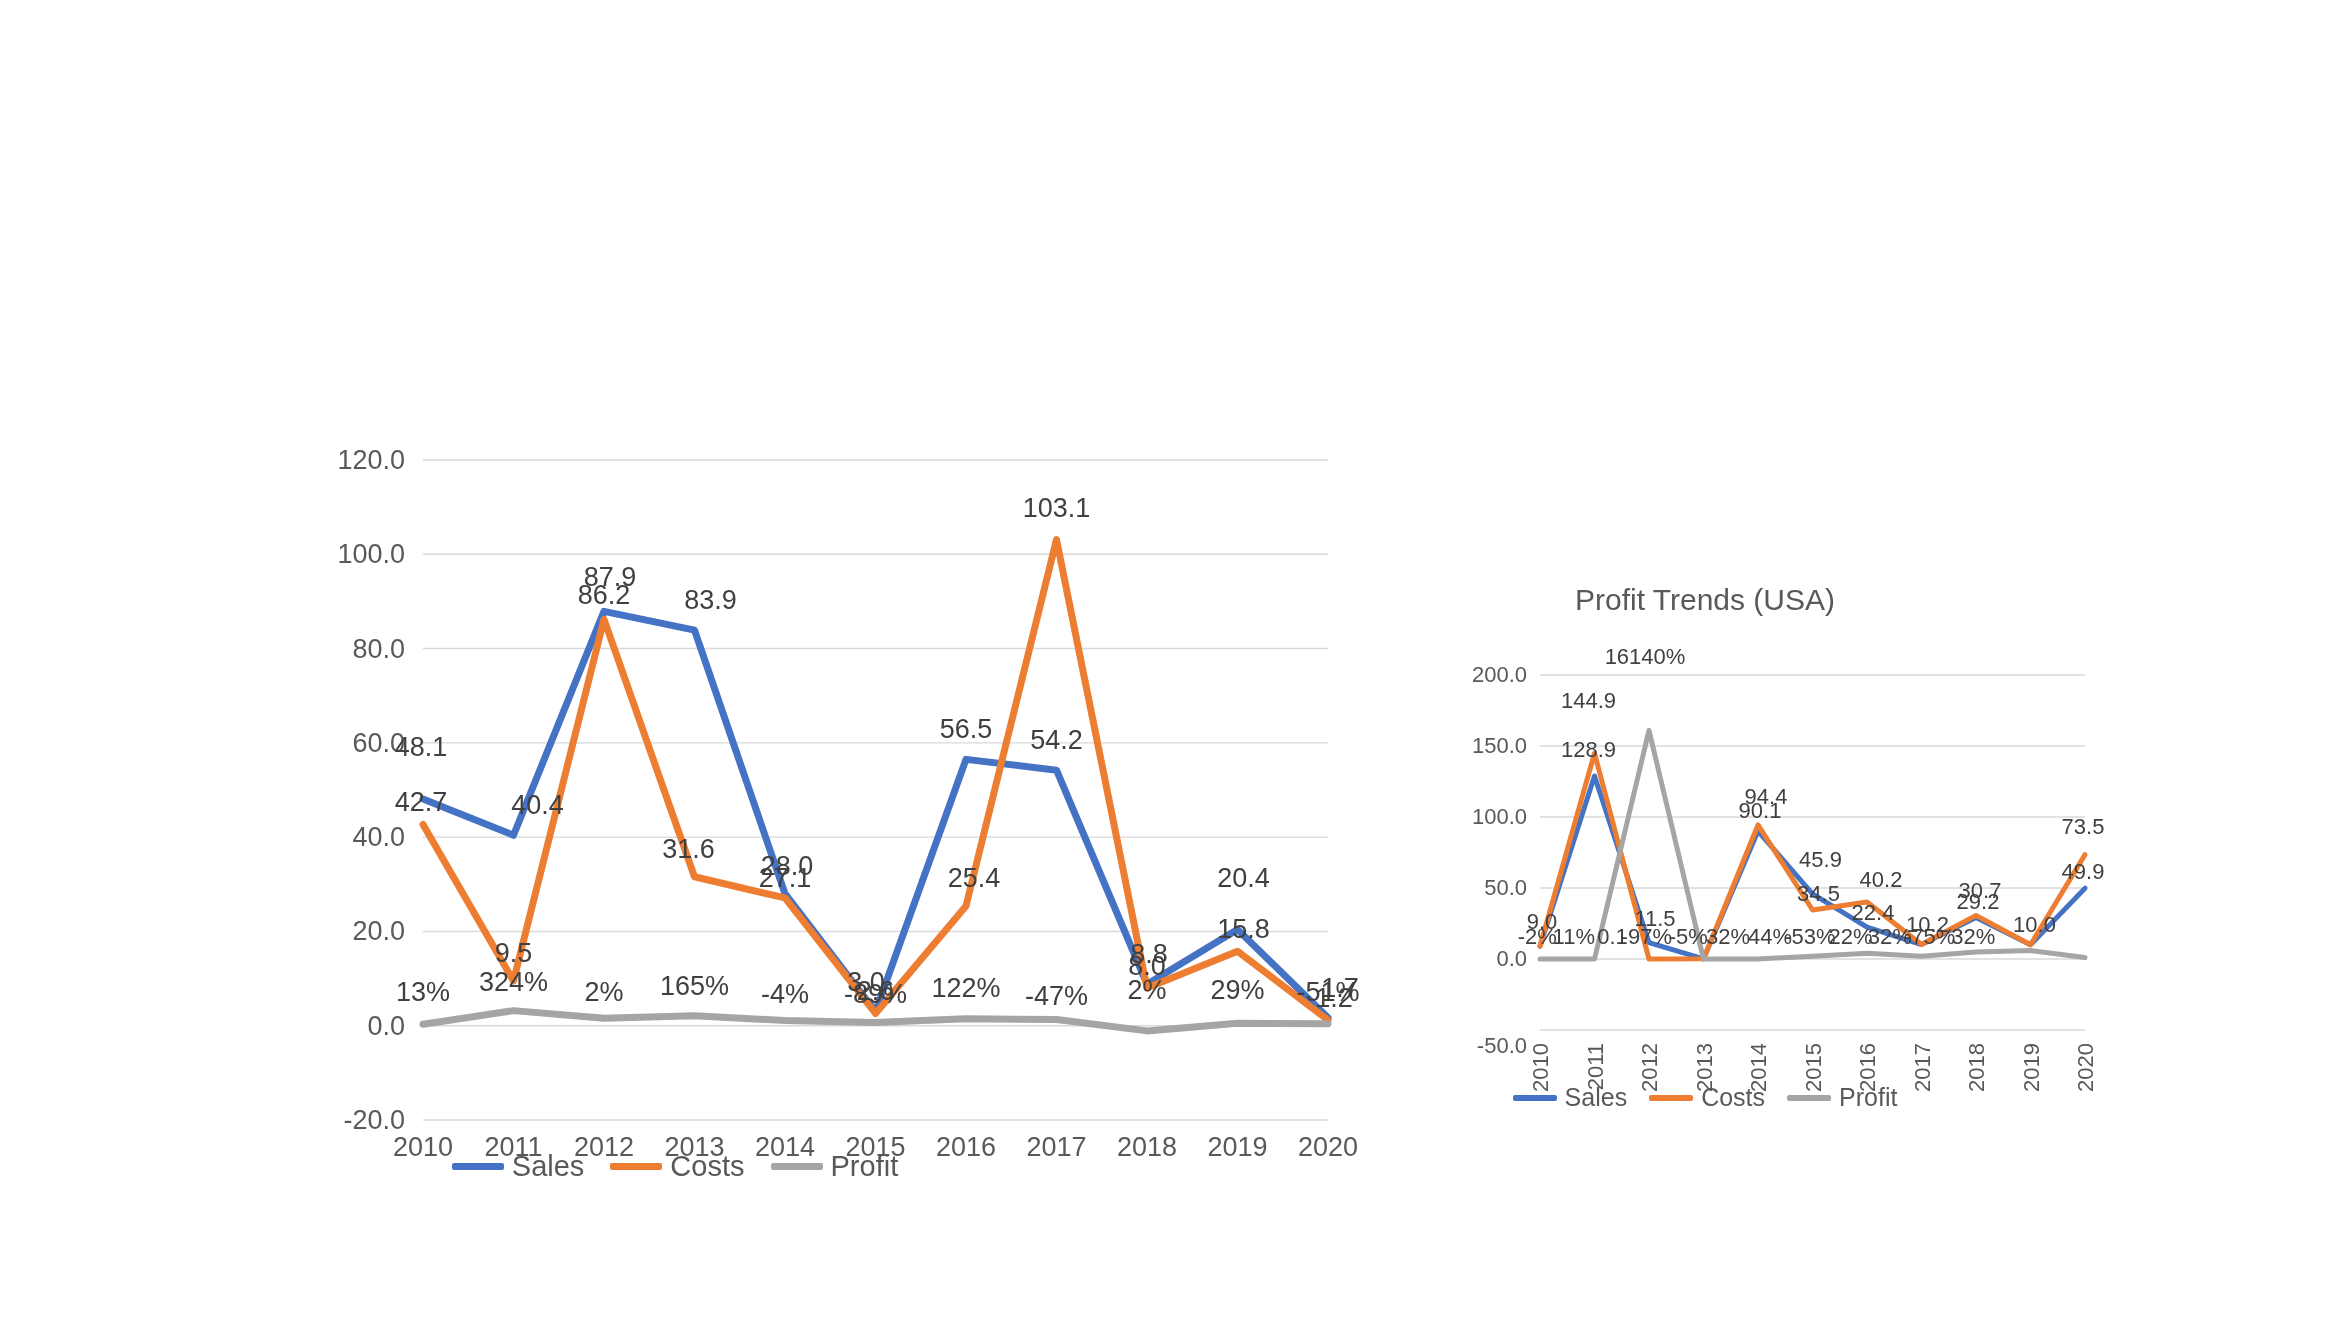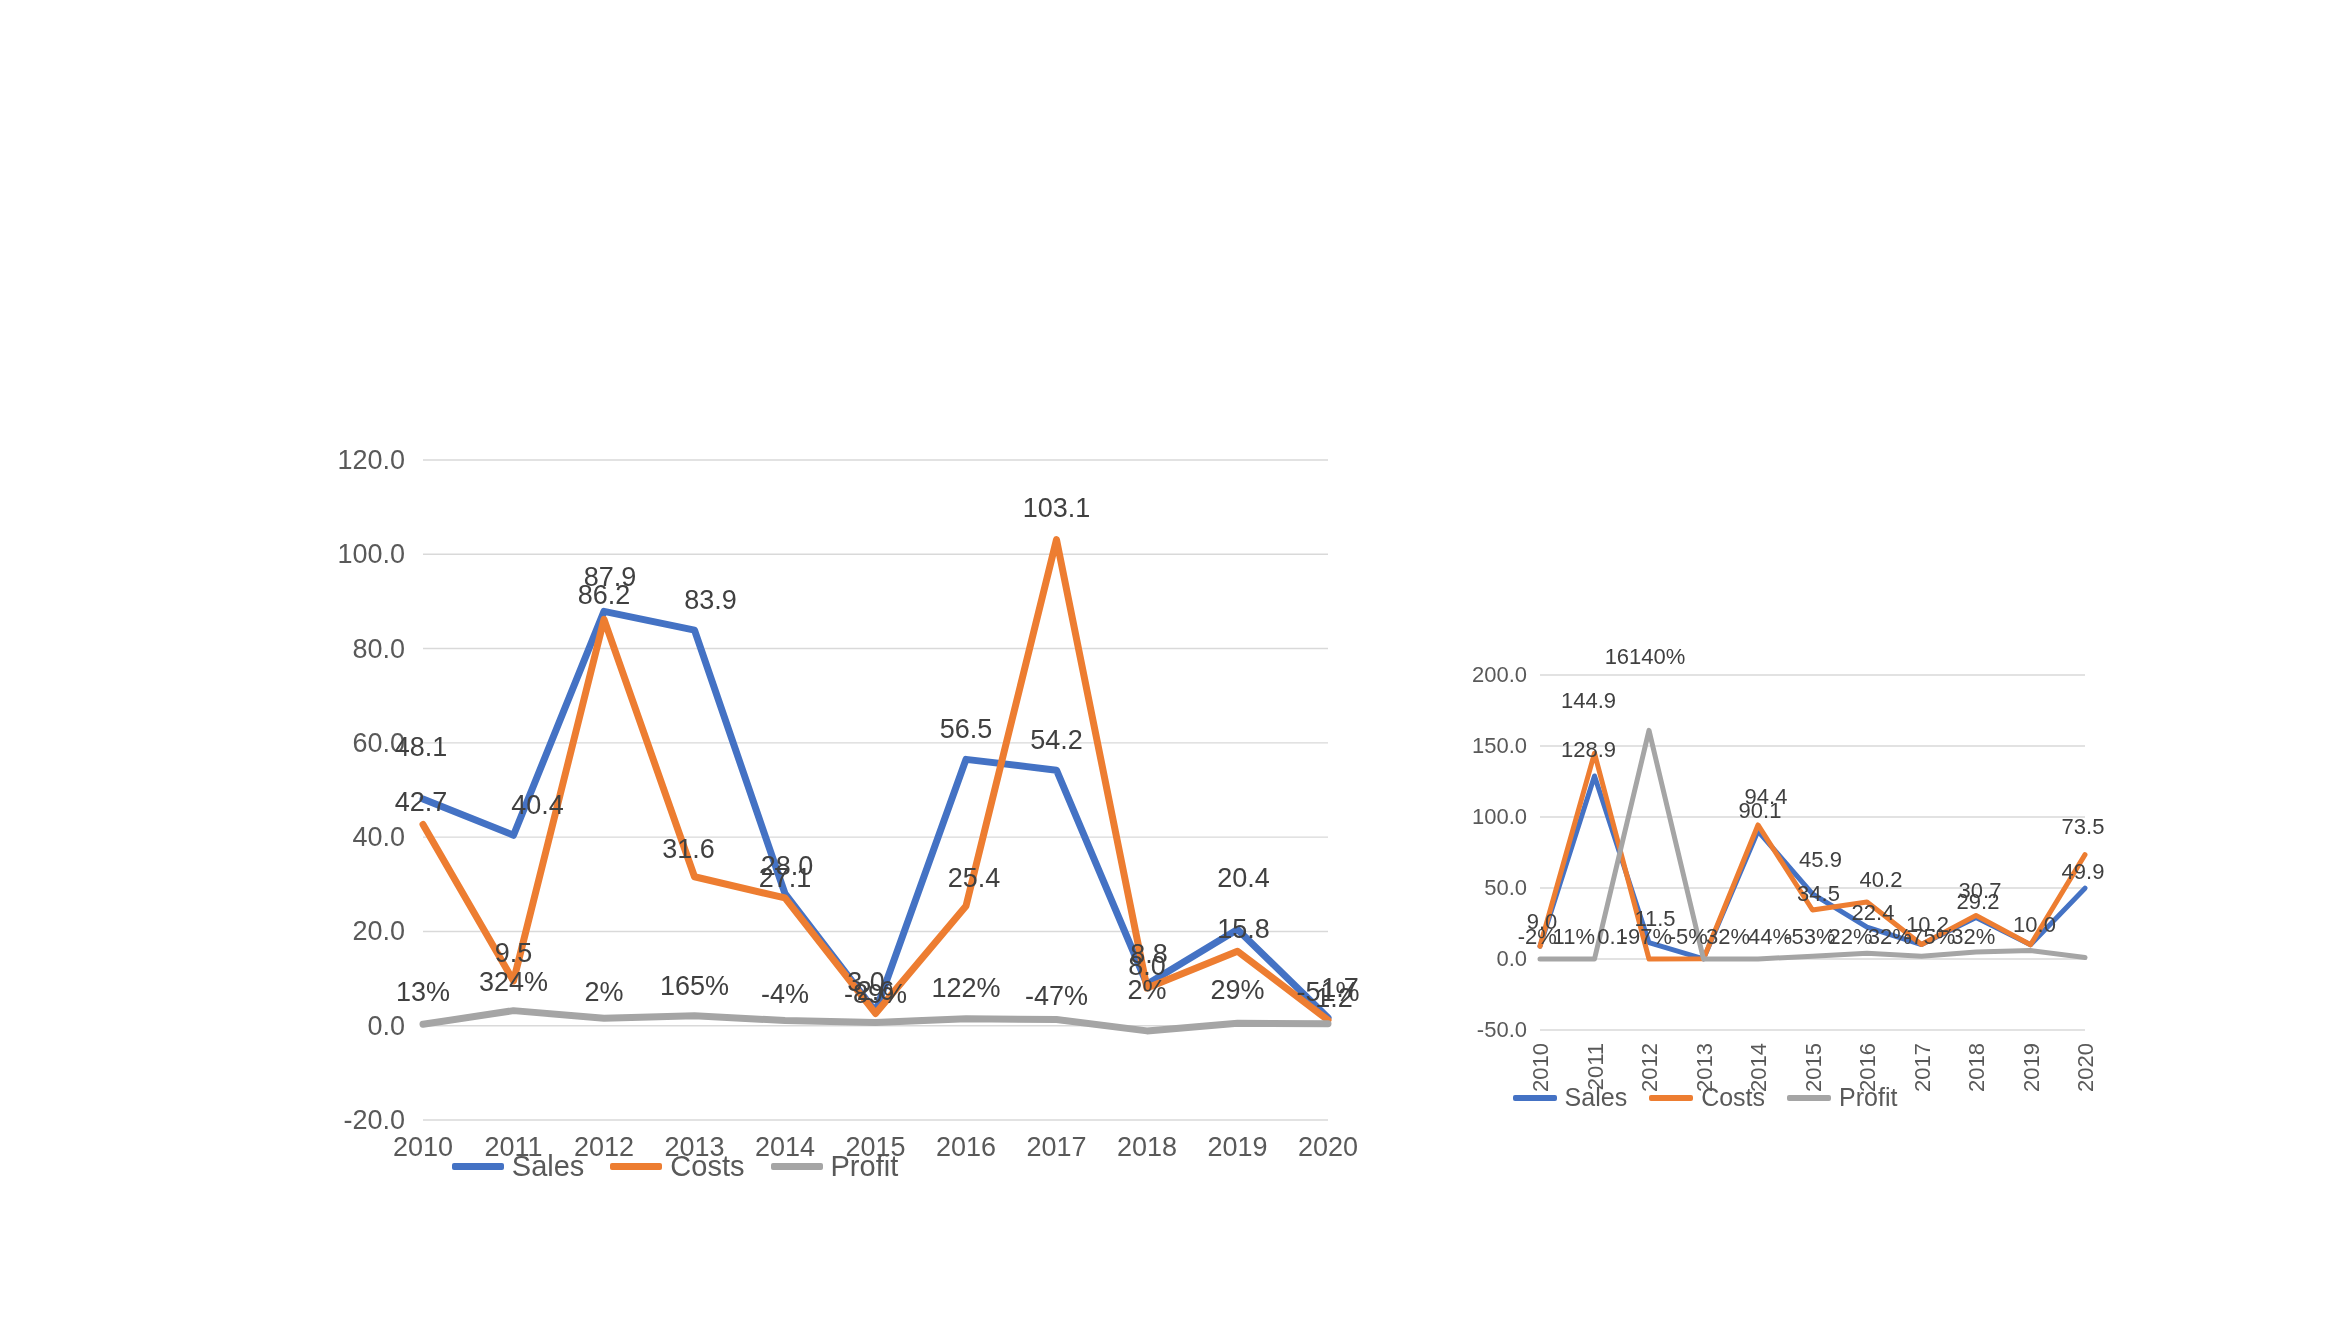--- a/index.html
+++ b/index.html
@@ -152,38 +152,39 @@
           <span>Costs</span>
         </div>
         <div class="legend-item">
           <span class="swatch" style="background: rgb(165, 165, 165);"></span>
           <span>Profit</span>
         </div>
       </div>
   </div>
 
   <div class="chart" id="chart-usa">
+    <div class="chart-title">Profit Trends (USA)</div>
     <div class="plot" id="plot-usa">
         <svg width="545" height="355">
           <line x1="0" x2="545" y1="0" y2="0" class="gridline"></line>
           <line x1="0" x2="545" y1="71" y2="71" class="gridline"></line>
           <line x1="0" x2="545" y1="142" y2="142" class="gridline"></line>
           <line x1="0" x2="545" y1="213" y2="213" class="gridline"></line>
           <line x1="0" x2="545" y1="284" y2="284" class="gridline"></line>
           <line x1="0" x2="545" y1="355" y2="355" class="gridline"></line>
           <polyline points="0,271.22 54.5,100.96199999999999 109,267.67 163.5,283.858 218,156.058 272.5,218.822 327,252.192 381.5,269.51599999999996 436,242.536 490.5,269.8 545,213.142" class="series-line" stroke="#4472C4" stroke-width="5"></polyline>
           <polyline points="0,271.22 54.5,78.24199999999996 109,284 163.5,283.858 218,149.952 272.5,235.01 327,226.916 381.5,269.51599999999996 436,240.406 490.5,269.8 545,179.63" class="series-line" stroke="#ED7D31" stroke-width="5"></polyline>
           <polyline points="0,284 54.5,284 109,55.379999999999995 163.5,284 218,284 272.5,281.15999999999997 327,278.32 381.5,281.15999999999997 436,276.9 490.5,275.48 545,282.58" class="series-line" stroke="#A5A5A5" stroke-width="5"></polyline>
         </svg>
         <div class="ytick" style="top: 0px;">200.0</div>
         <div class="ytick" style="top: 71px;">150.0</div>
         <div class="ytick" style="top: 142px;">100.0</div>
         <div class="ytick" style="top: 213px;">50.0</div>
         <div class="ytick" style="top: 284px;">0.0</div>
-        <div class="ytick" style="top: 355px;">-50.0</div>
+        <div class="ytick" style="top: 371px;">-50.0</div>
         <div class="xtick" style="left: -12px;">2010</div>
         <div class="xtick" style="left: 42.5px;">2011</div>
         <div class="xtick" style="left: 97px;">2012</div>
         <div class="xtick" style="left: 151.5px;">2013</div>
         <div class="xtick" style="left: 206px;">2014</div>
         <div class="xtick" style="left: 260.5px;">2015</div>
         <div class="xtick" style="left: 315px;">2016</div>
         <div class="xtick" style="left: 369.5px;">2017</div>
         <div class="xtick" style="left: 424px;">2018</div>
         <div class="xtick" style="left: 478.5px;">2019</div>

